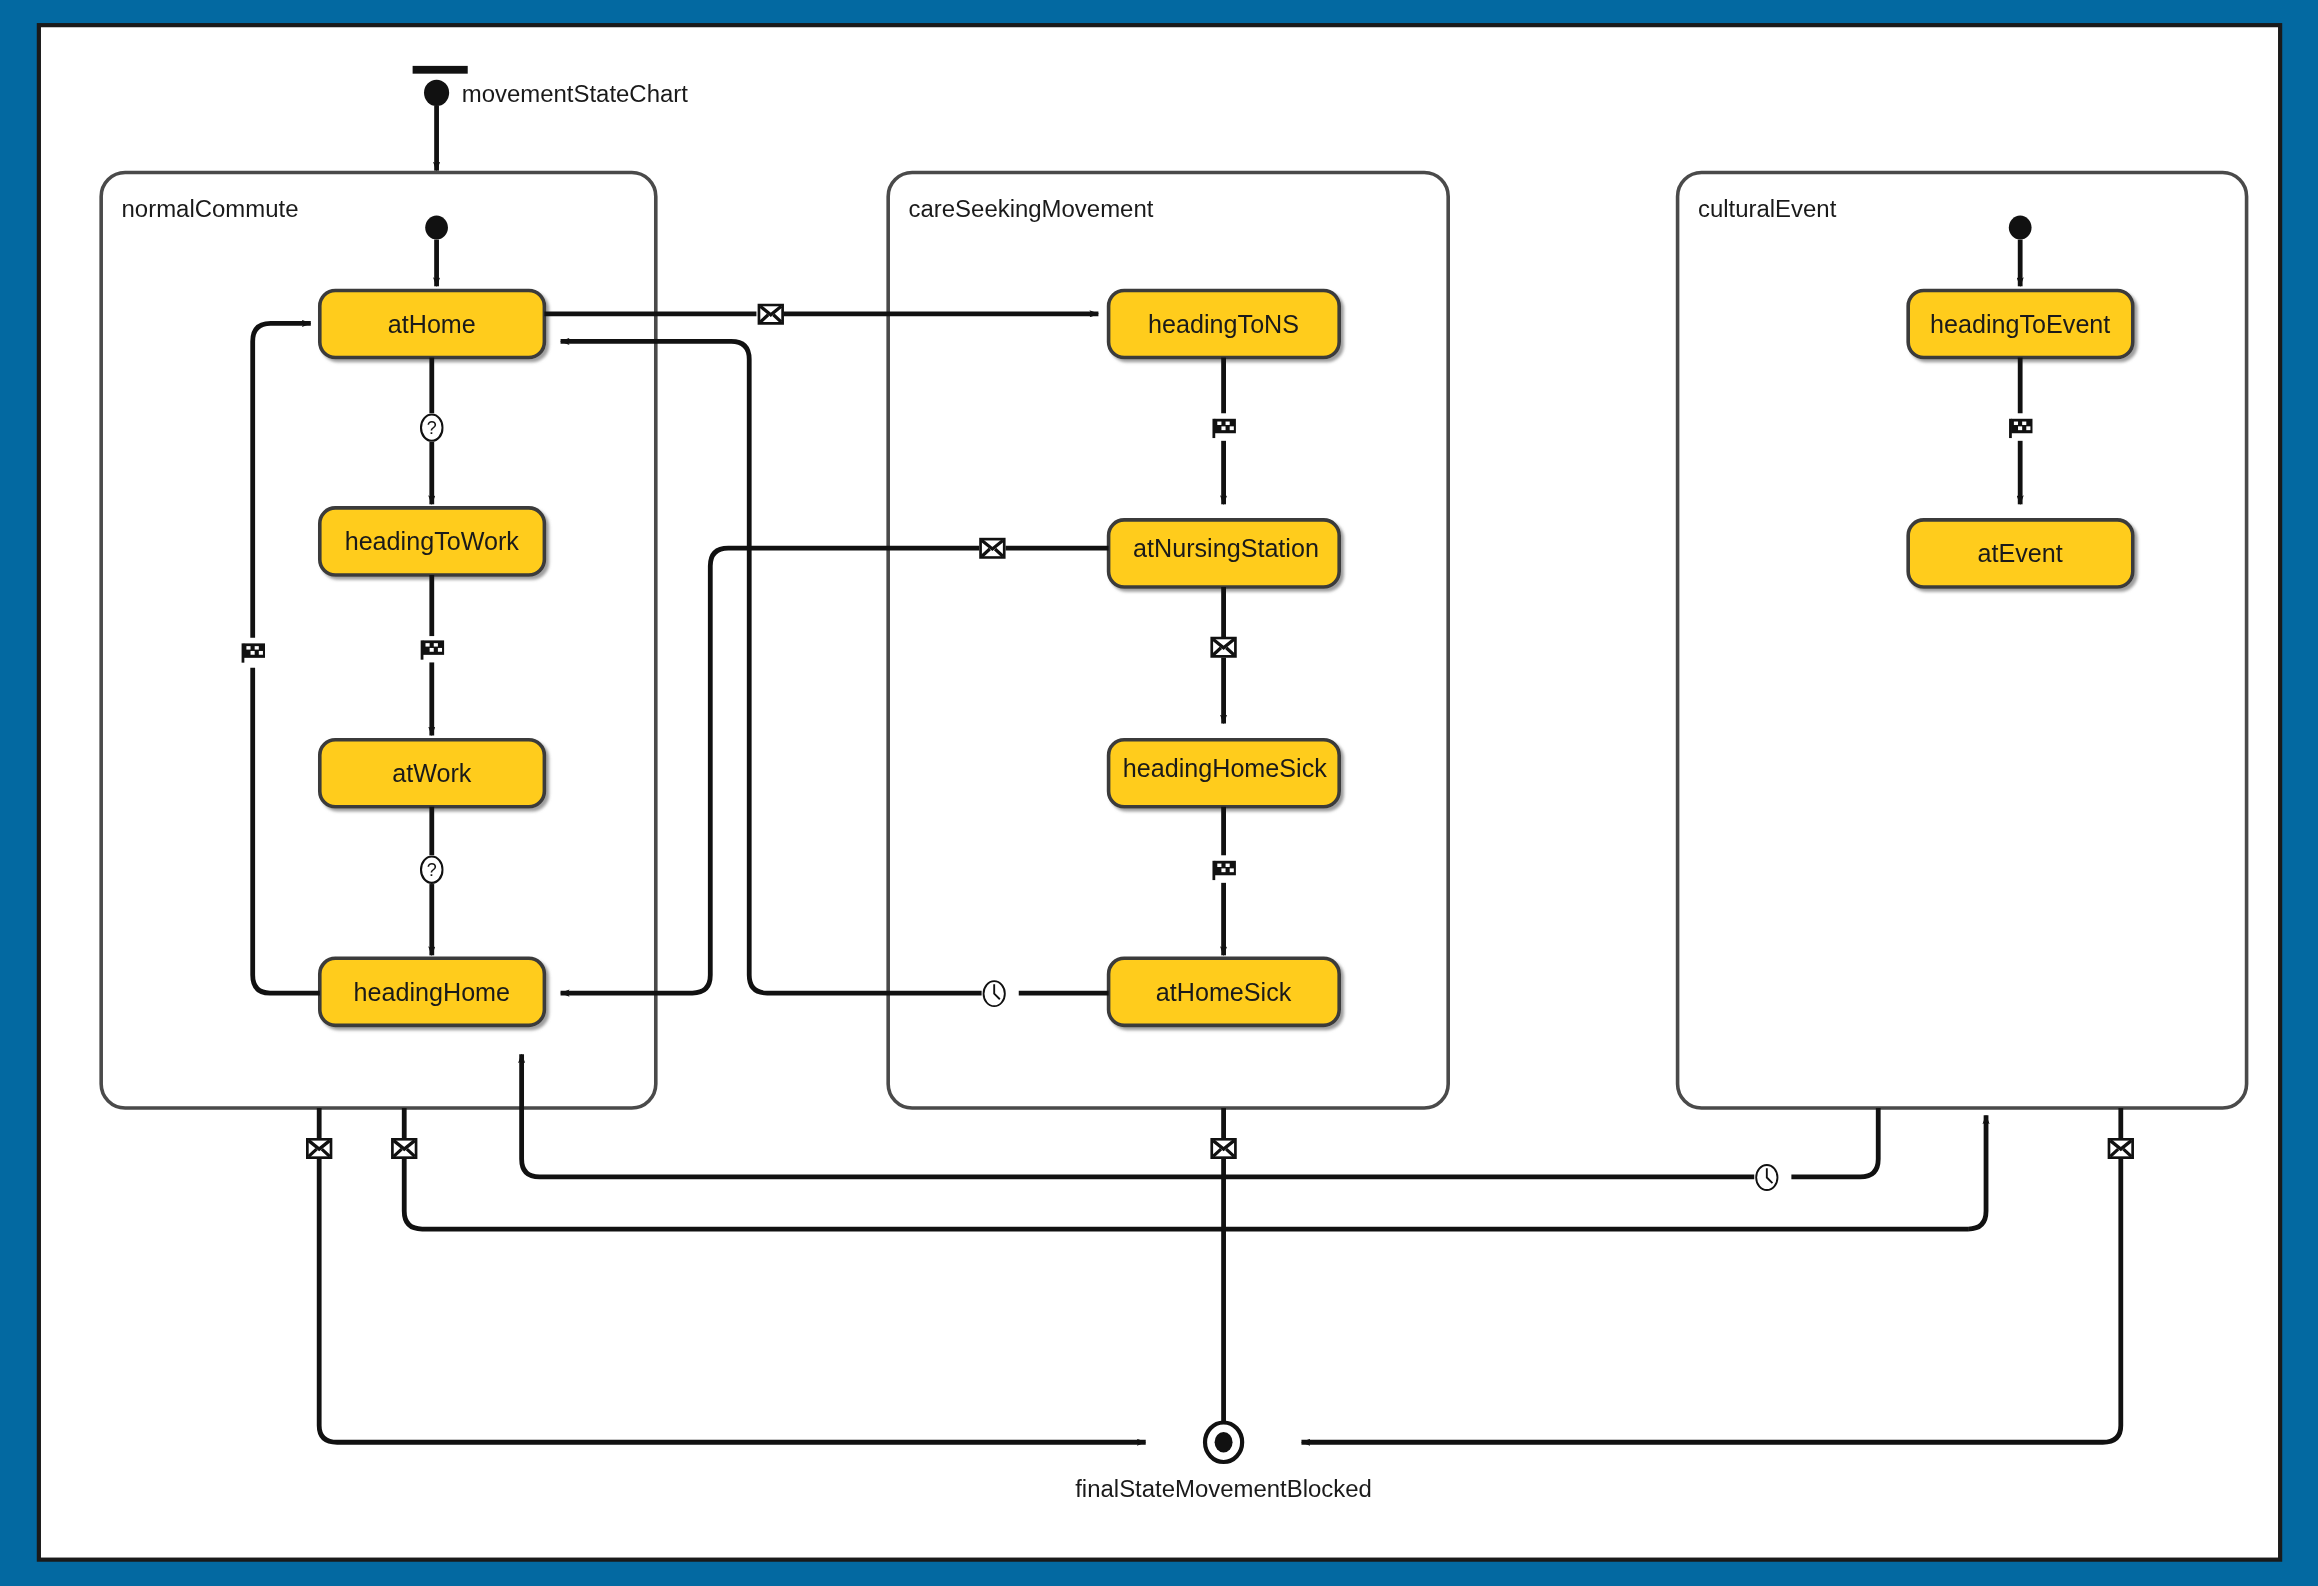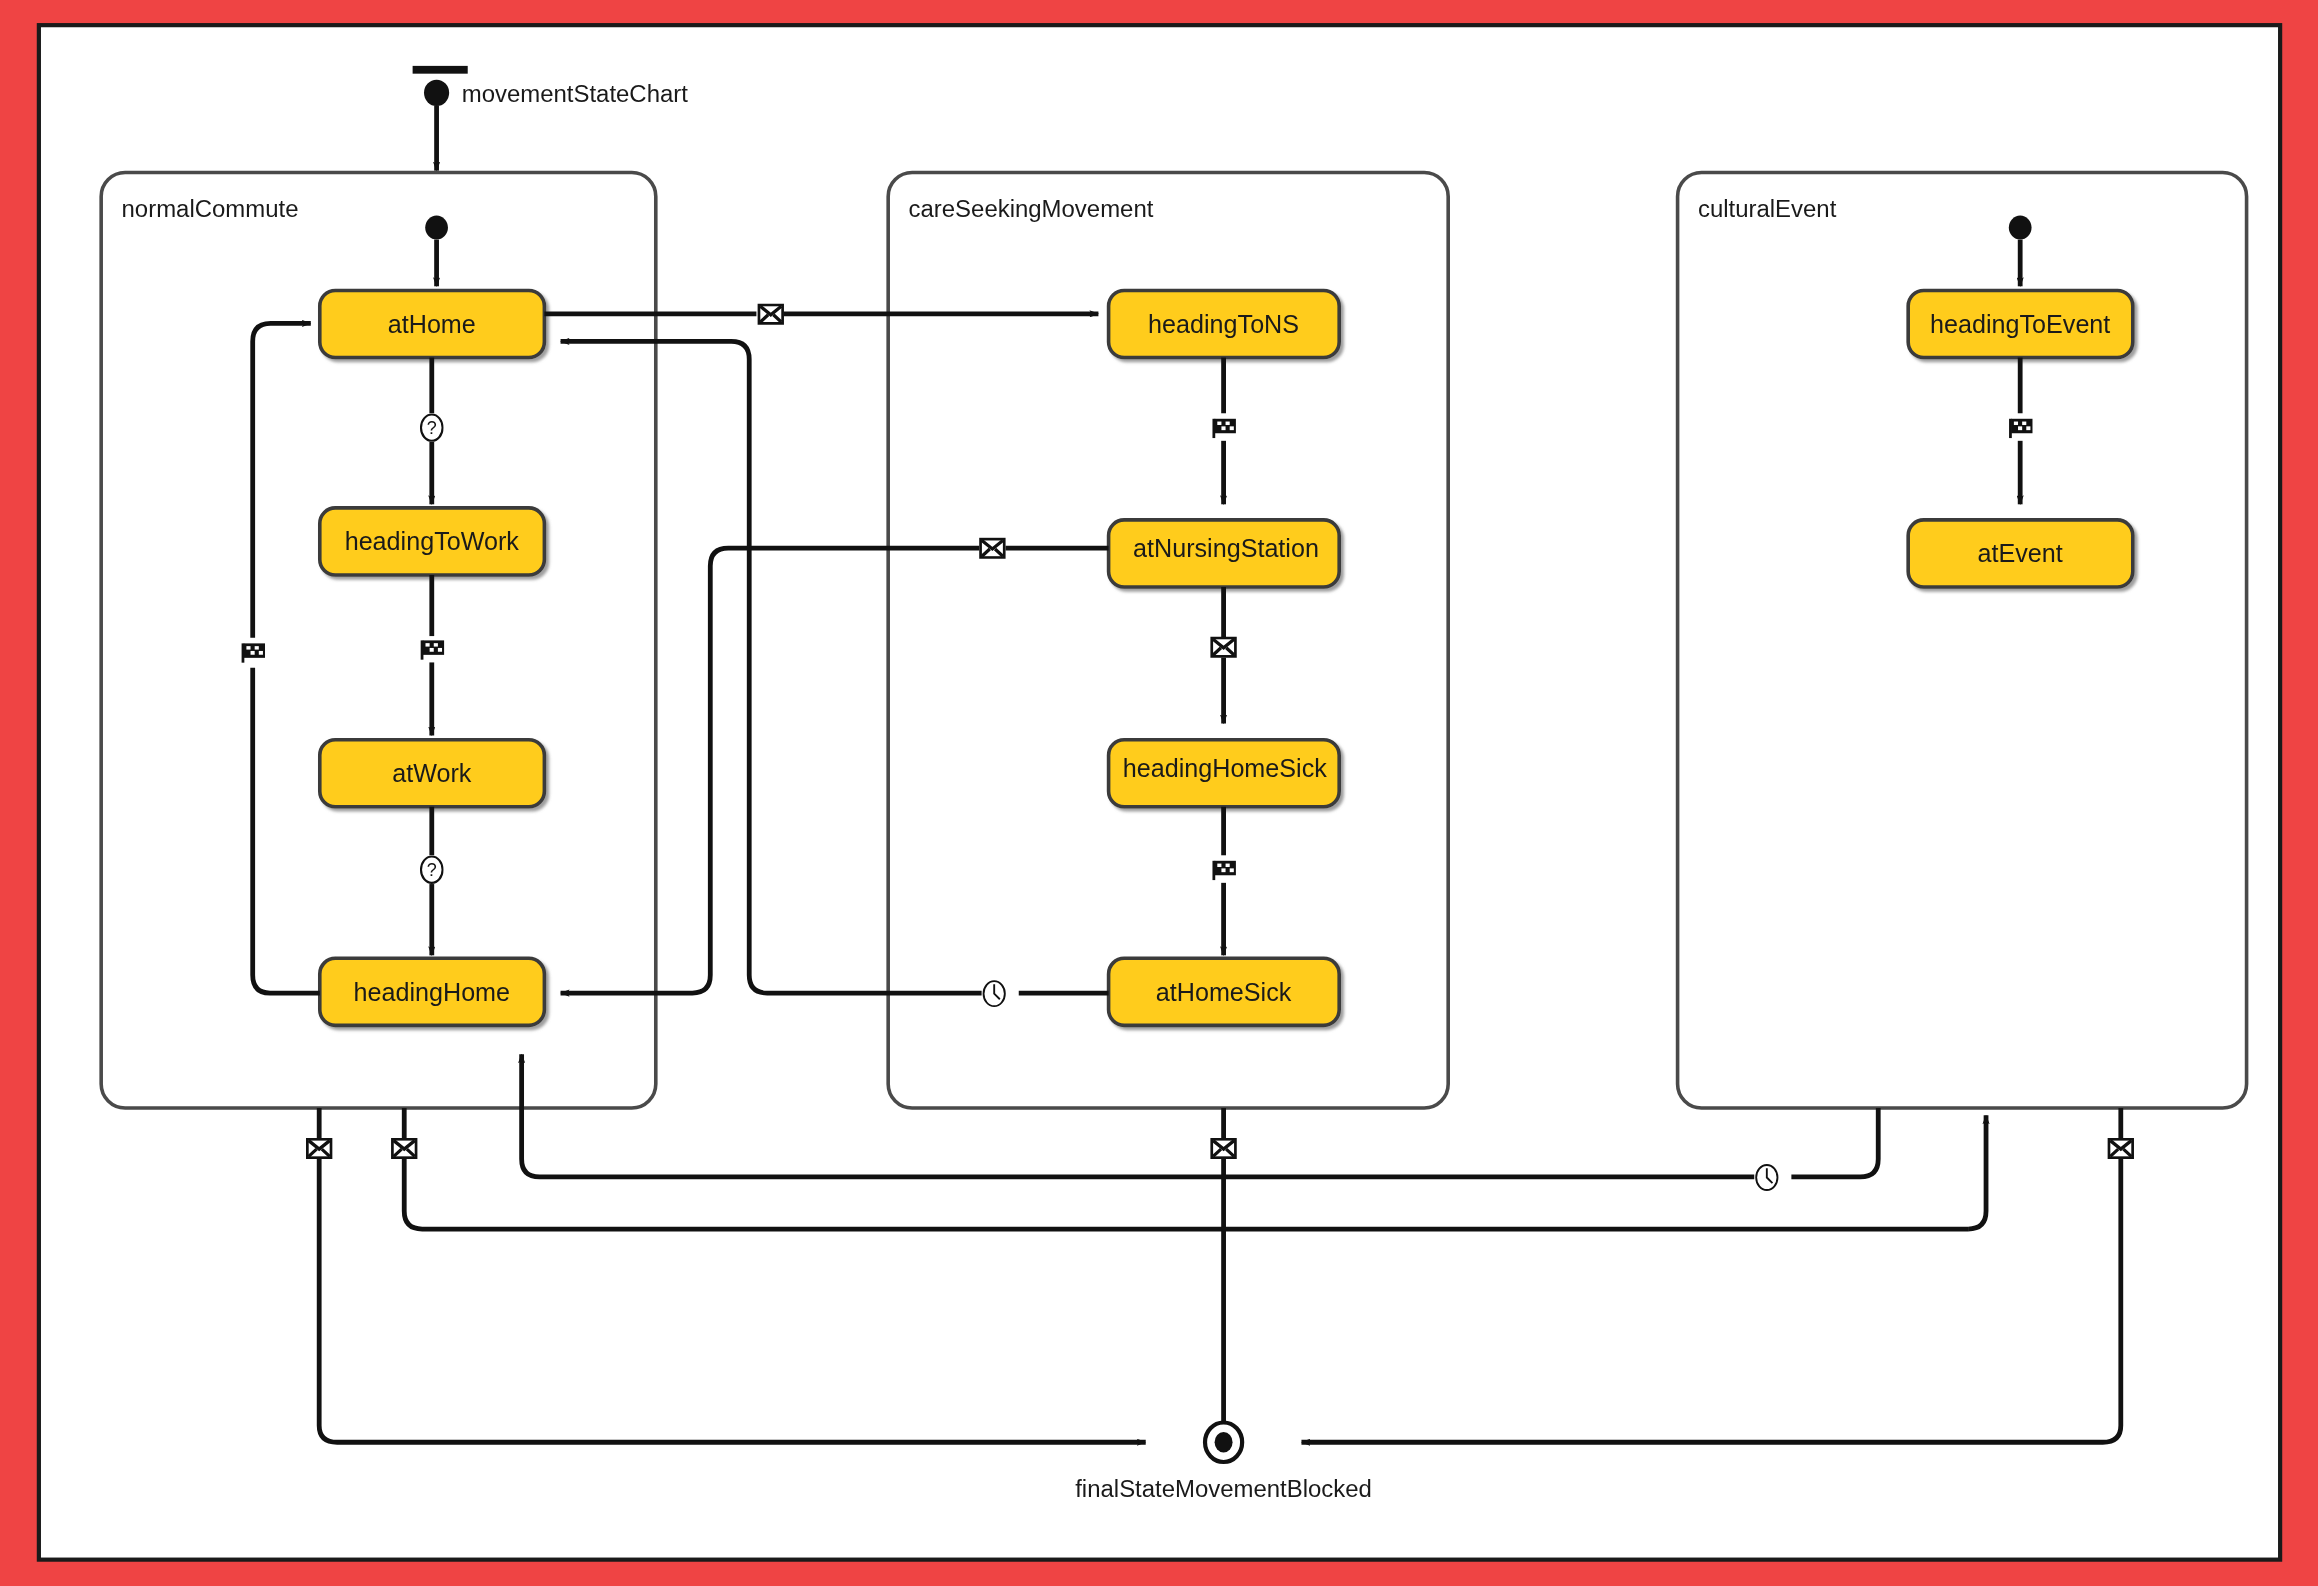--- a/index.html
+++ b/index.html
@@ -1,17 +1,17 @@
 <!DOCTYPE html>
 <html style="font-size:9.6px"><head>
 <meta charset="utf-8">
 <style>
   html,body{margin:0;padding:0;background:#ffffff;}
   body{font-family:"Liberation Sans",sans-serif;}
-  #stage{position:relative;width:2319px;height:1586px;background:#ef4444;}
+  #stage{position:relative;width:2319px;height:1586px;background:#0369a1;}
   svg{display:block;}
   .lbl{font-family:"Liberation Sans",sans-serif;fill:#1a1a1a;}
   .region-lbl{font-size:40px;}
   .state-lbl{font-size:42px;}
   .root-lbl{font-size:40px;}
   .final-lbl{font-size:40px;}
 </style>
 </head>
 <body>
 

